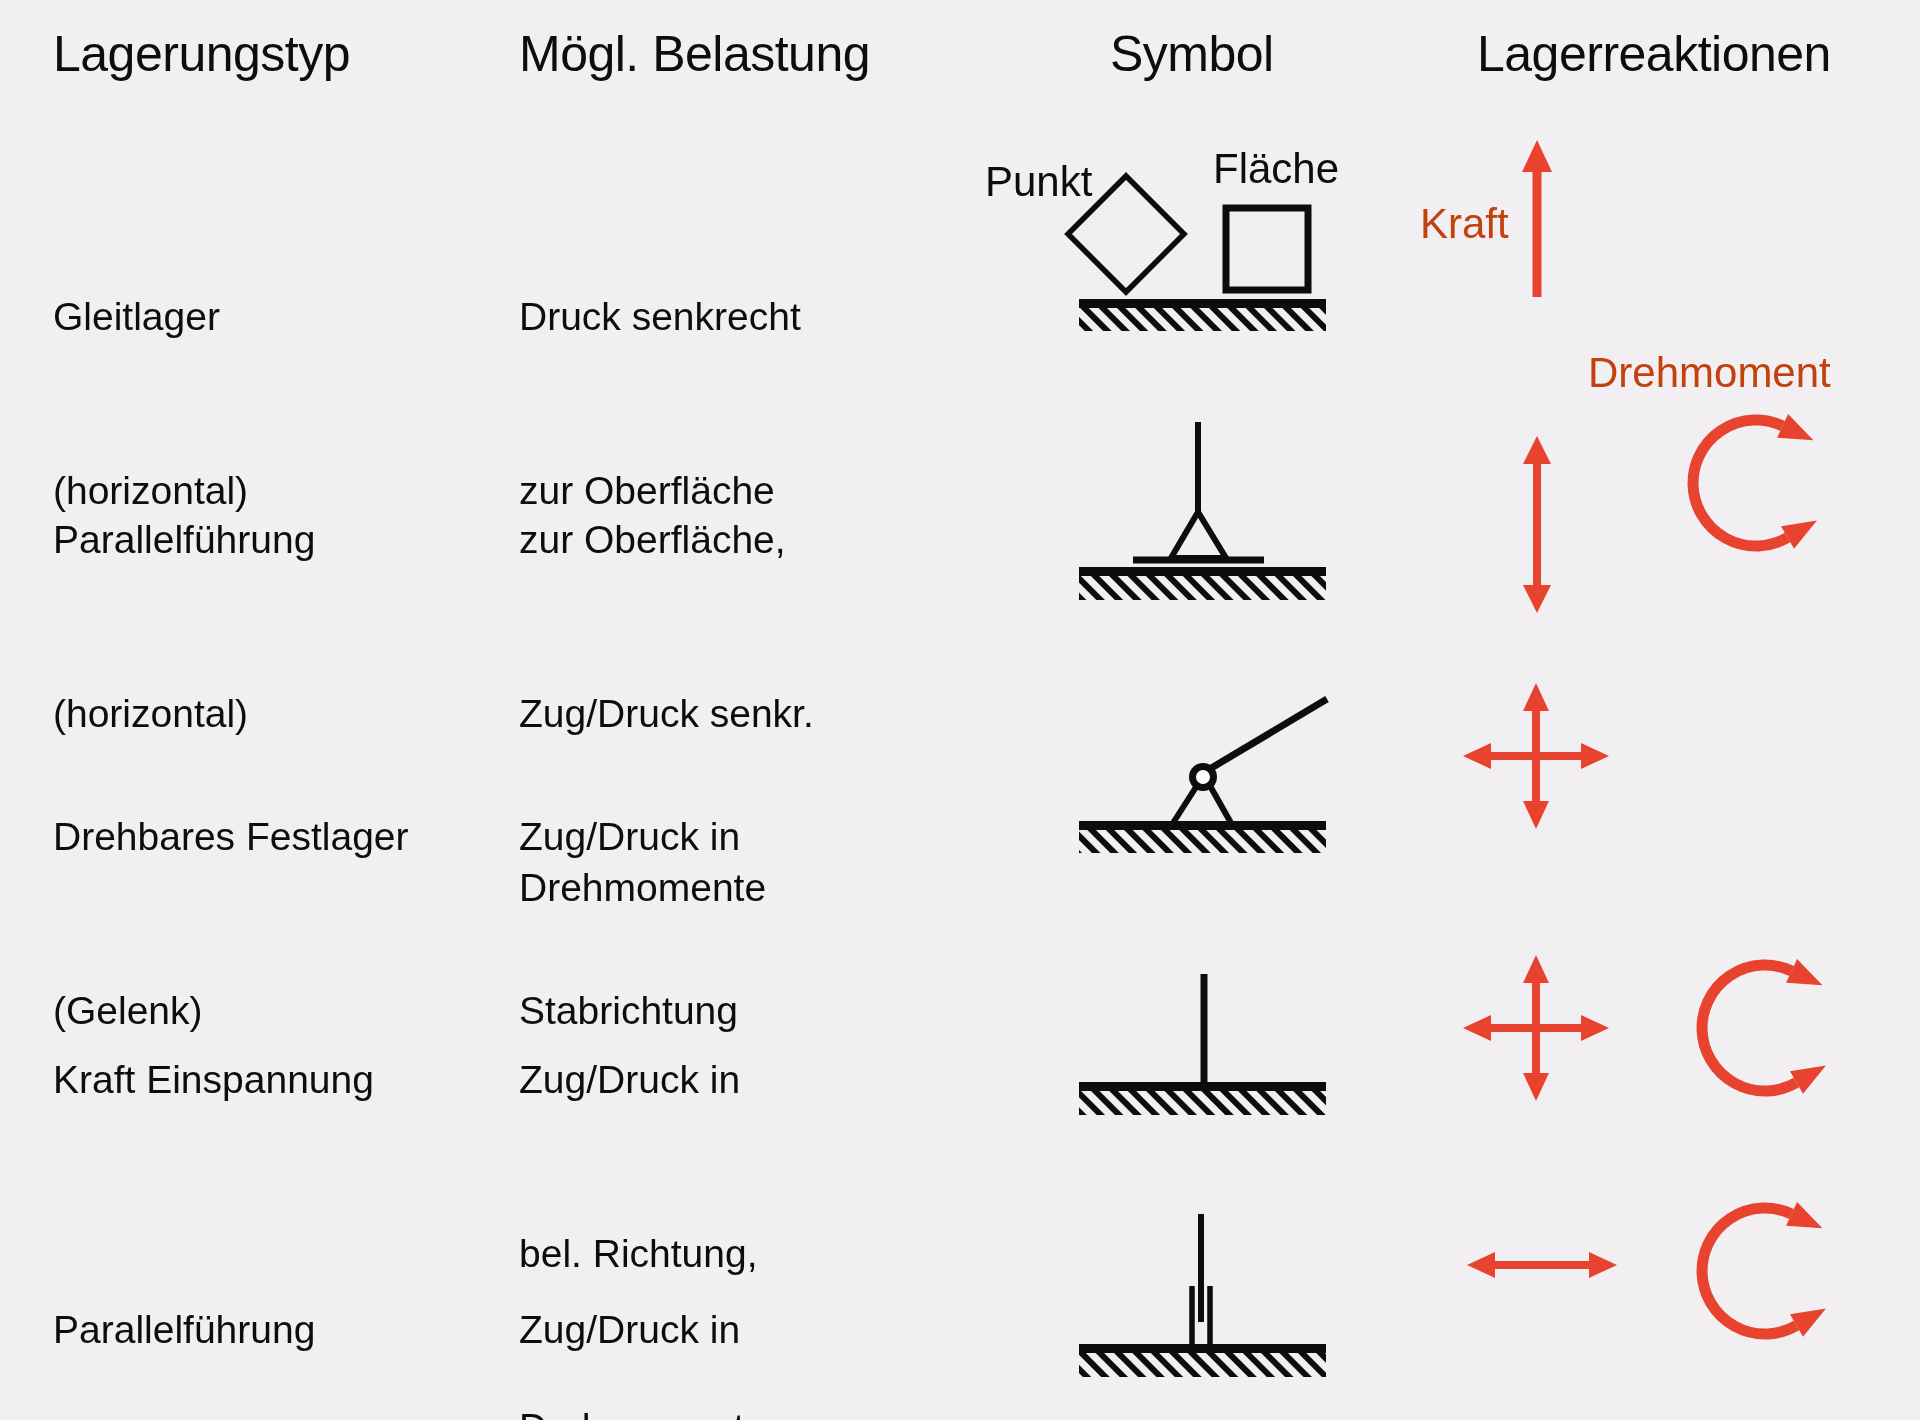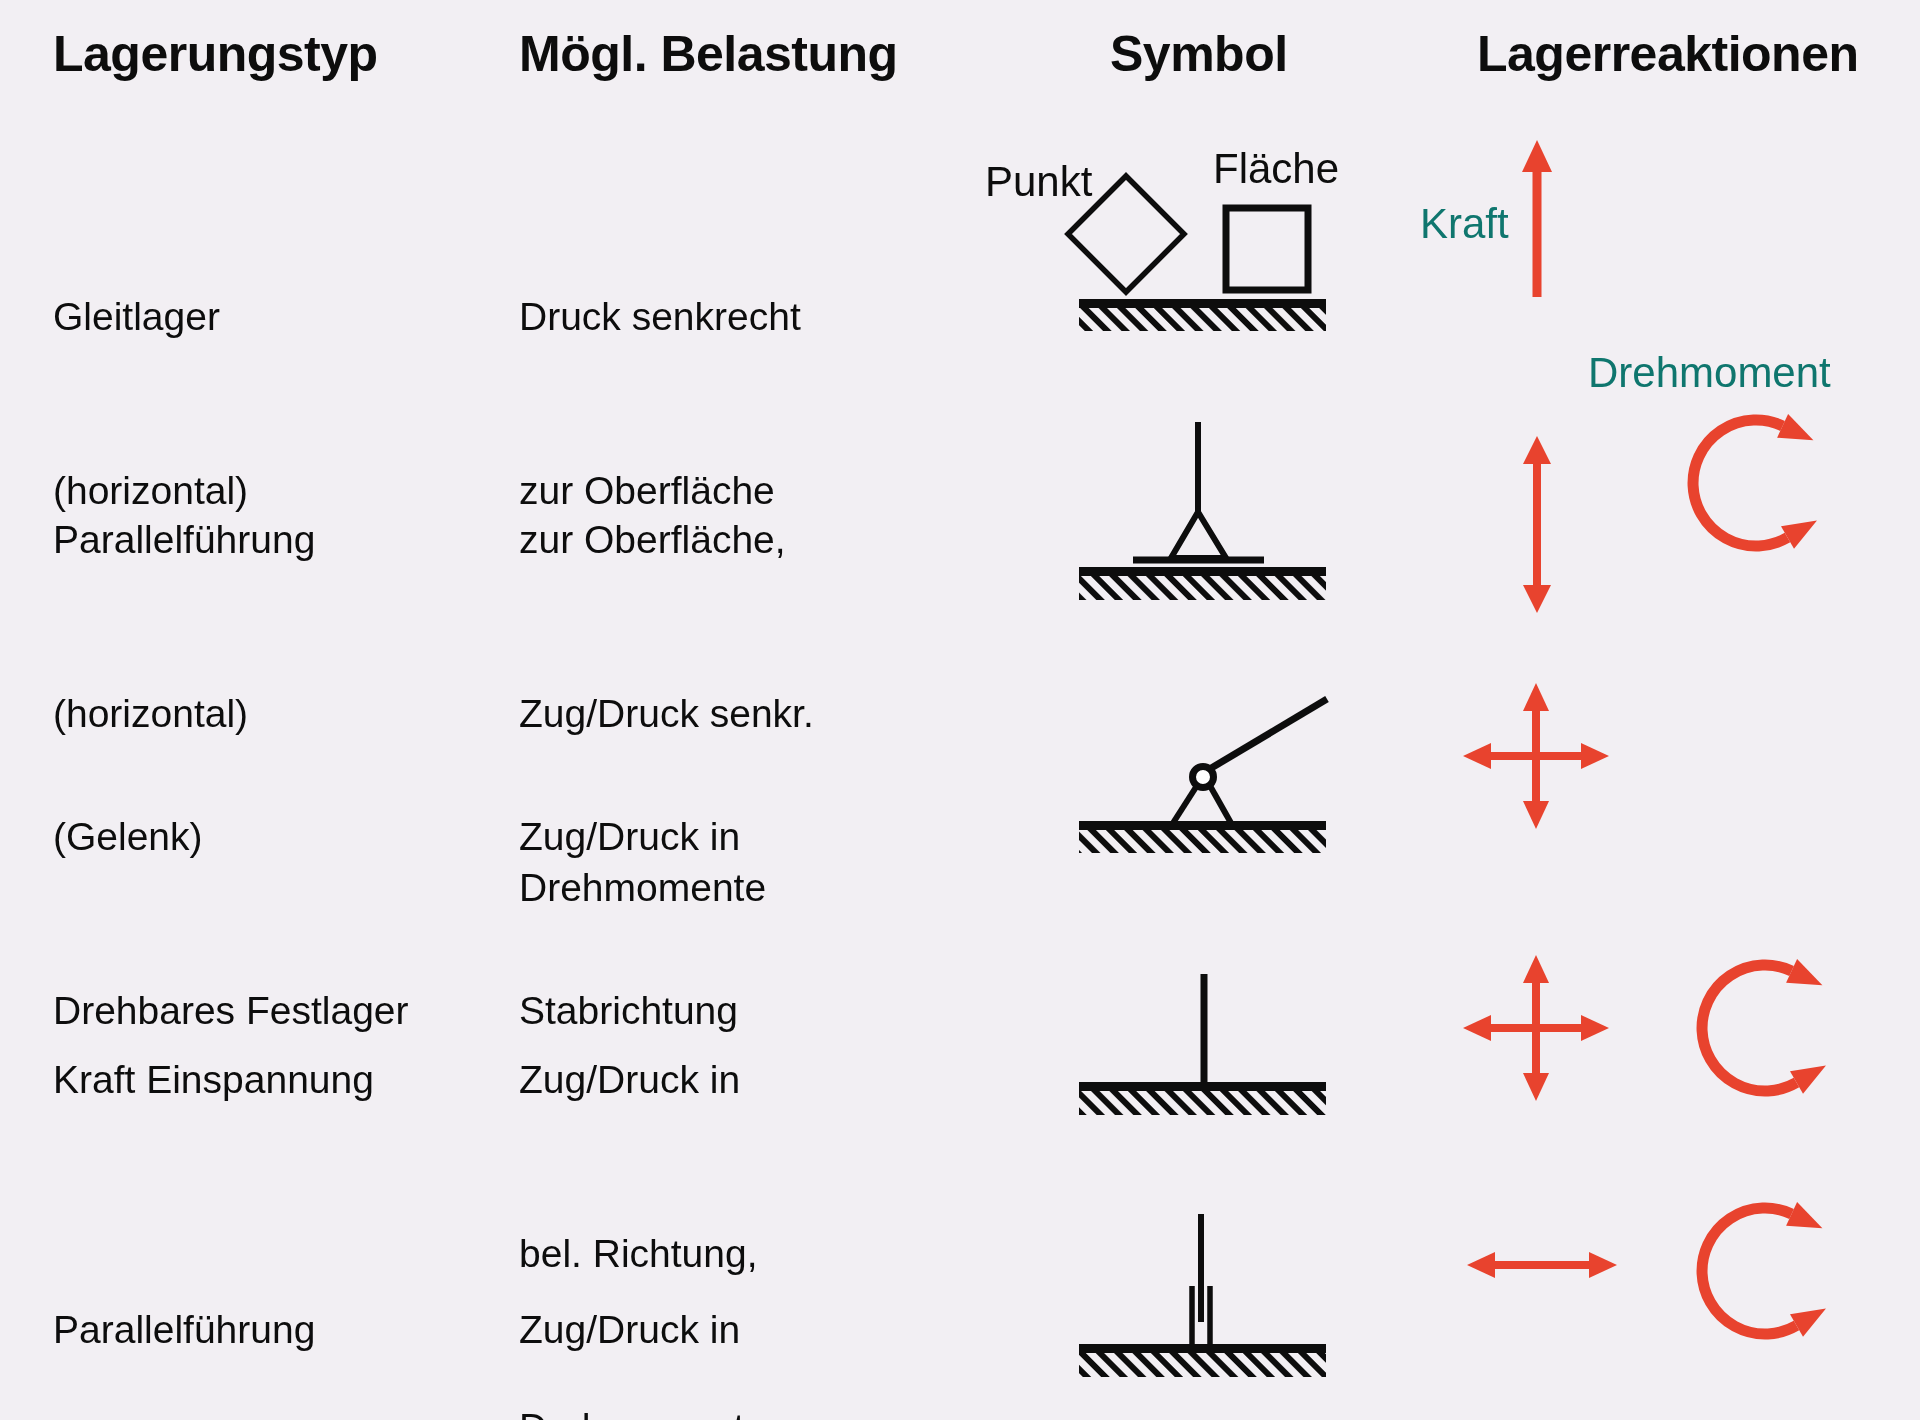--- a/index.html
+++ b/index.html
@@ -2,24 +2,24 @@
 <html><head>
 <meta charset="utf-8">
 <style>
   html,body{margin:0;padding:0}
   body{
     width:1920px;height:1420px;position:relative;overflow:hidden;
     background:#f2eff3;color:#0d0d0d;
     font-family:"Liberation Sans", sans-serif;
   }
   .t{position:absolute;white-space:pre}
-  .hdr{font-size:50px;font-weight:bold;letter-spacing:-0.5px}
+  .hdr{font-size:50px;font-weight:normal;letter-spacing:-0.5px}
   .body{font-size:39px;line-height:58px}
   .lbl{font-size:42px;line-height:1}
-  .red{color:#0f766e}
+  .red{color:#c2410c}
   svg.art{position:absolute;left:0;top:0}
 </style>
 </head>
 <body>
 
 <svg class="art" width="1920" height="1420" viewBox="0 0 1920 1420">
   <defs>
     <pattern id="hatch" width="13" height="13" patternUnits="userSpaceOnUse" patternTransform="rotate(-45)">
       <rect x="0" y="0" width="6" height="13" fill="#0d0d0d"></rect>
     </pattern>
@@ -130,22 +130,22 @@
   <div>(horizontal)</div>
 </div>
 <div class="t body" style="left:519px;top:395px">
   <div>zur Oberfläche,</div>
   <div>Zug/Druck senkr.</div>
   <div>Drehmomente</div>
 </div>
 <div class="t lbl red" style="left:1588px;top:352px">Drehmoment</div>
 
 <div class="t body" style="left:53px;top:692px">
+  <div>Drehbares Festlager</div>
   <div>(Gelenk)</div>
-  <div>Drehbares Festlager</div>
 </div>
 <div class="t body" style="left:519px;top:692px">
   <div>Zug/Druck in</div>
   <div>Stabrichtung</div>
 </div>
 
 <div class="t body" style="left:53px;top:935px">
   <div>Kraft Einspannung</div>
 </div>
 <div class="t body" style="left:519px;top:935px">

